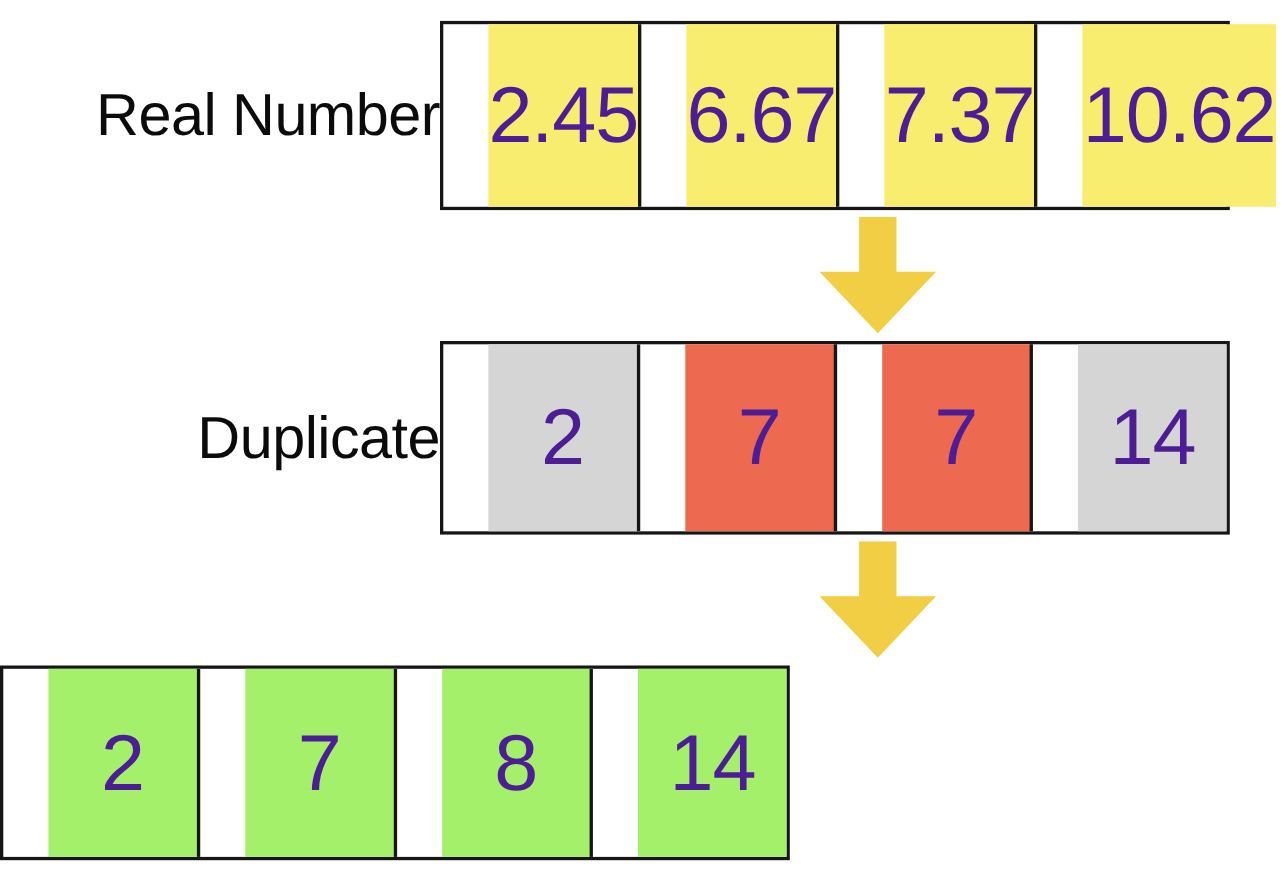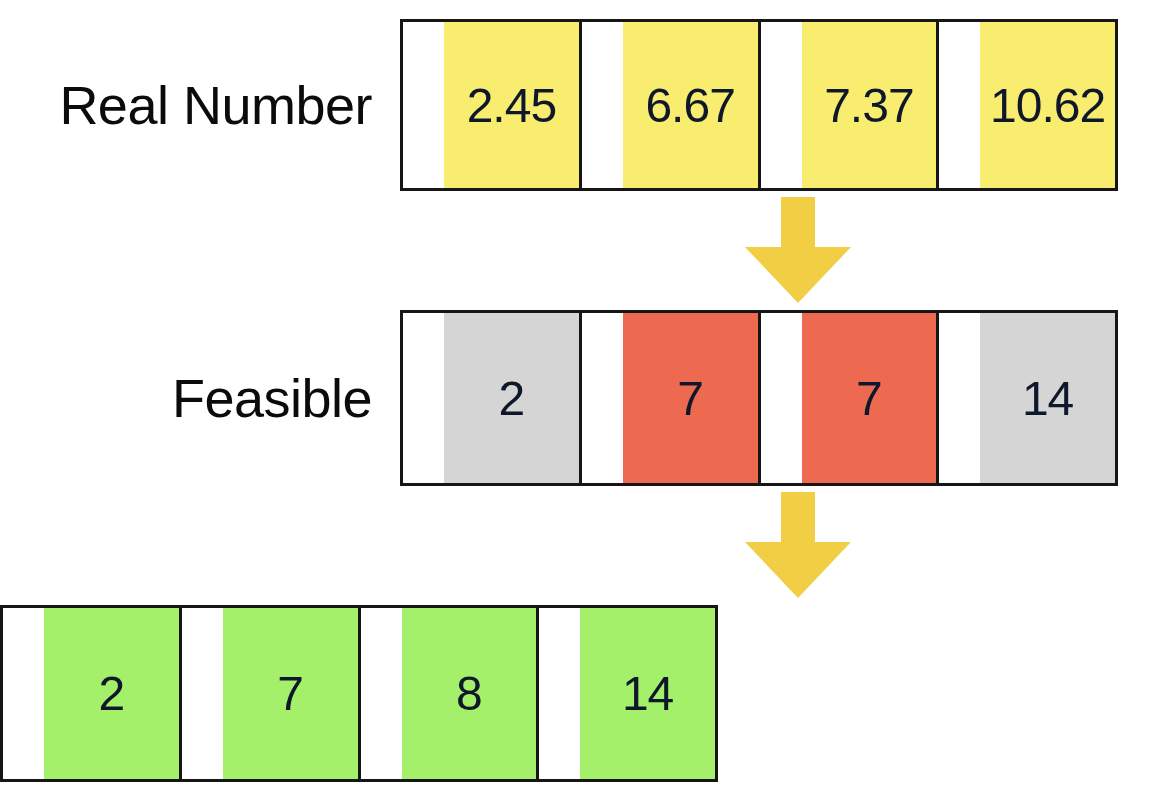--- a/index.html
+++ b/index.html
@@ -28,21 +28,20 @@
     left: 0;
     width: 1168px;
     display: flex;
     align-items: center;
   }
 
   .row-label {
     width: 400px;
     flex: 0 0 400px;
     text-align: right;
-    padding-right: 28px;
     box-sizing: border-box;
     font-size: 54px;
     line-height: 1.05;
     color: #0b0b0b;
     letter-spacing: -0.5px;
     white-space: nowrap;
   }
 
   .cells {
     flex: 0 0 718px;
@@ -51,22 +50,22 @@
     border: 3px solid #161616;
     box-sizing: border-box;
   }
 
   .cell {
     flex: 1 1 0;
     height: 166px;
     display: flex;
     align-items: center;
     justify-content: center;
-    font-size: 48px;
-    color: #0f172a;
+    font-size: 72px;
+    color: #4c1d95;
     border-right: 3px solid #161616;
     box-sizing: border-box;
     letter-spacing: -1px;
     margin-left: 41px;
   }
   .cell:last-child {
     border-right: none;
   }
 
   
@@ -109,21 +108,21 @@
     </div>
   </div>
 
   <div class="arrow" id="arrow-1">
     <svg viewBox="0 0 106 106" xmlns="http://www.w3.org/2000/svg" aria-hidden="true">
       <polygon points="36,0 70,0 70,50 106,50 53,106 0,50 36,50" fill="#F2CE44"></polygon>
     </svg>
   </div>
 
   <div class="row" id="row-duplicate">
-    <div class="row-label">Feasible</div>
+    <div class="row-label">Duplicate</div>
     <div class="cells">
       <div class="cell fill-gray">2</div>
       <div class="cell fill-red">7</div>
       <div class="cell fill-red">7</div>
       <div class="cell fill-gray">14</div>
     </div>
   </div>
 
   <div class="arrow" id="arrow-2">
     <svg viewBox="0 0 106 106" xmlns="http://www.w3.org/2000/svg" aria-hidden="true">

